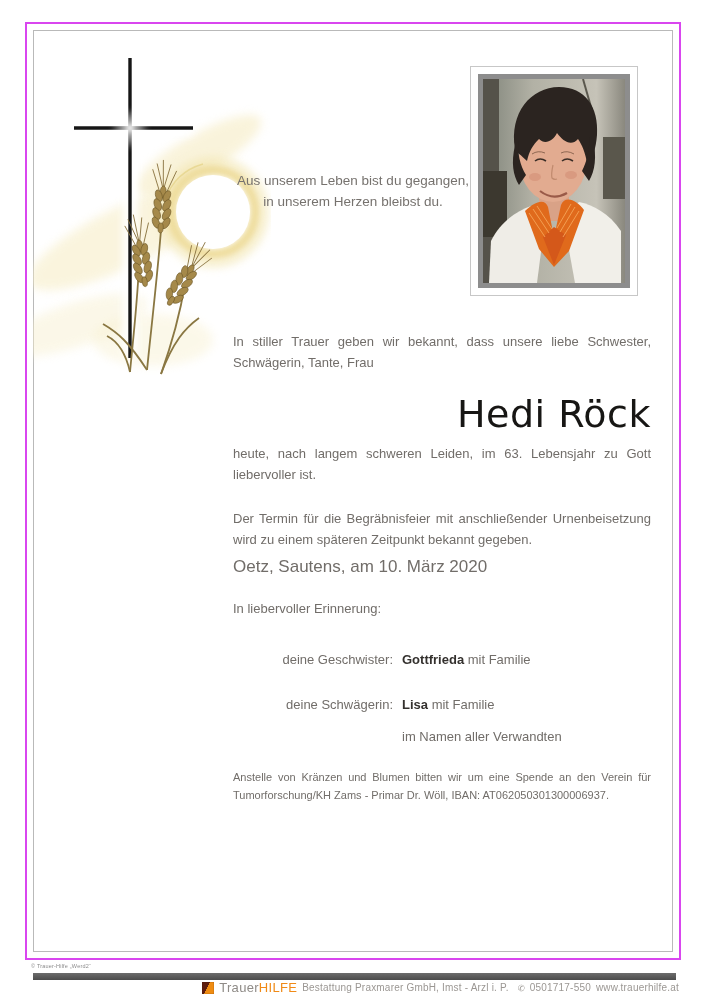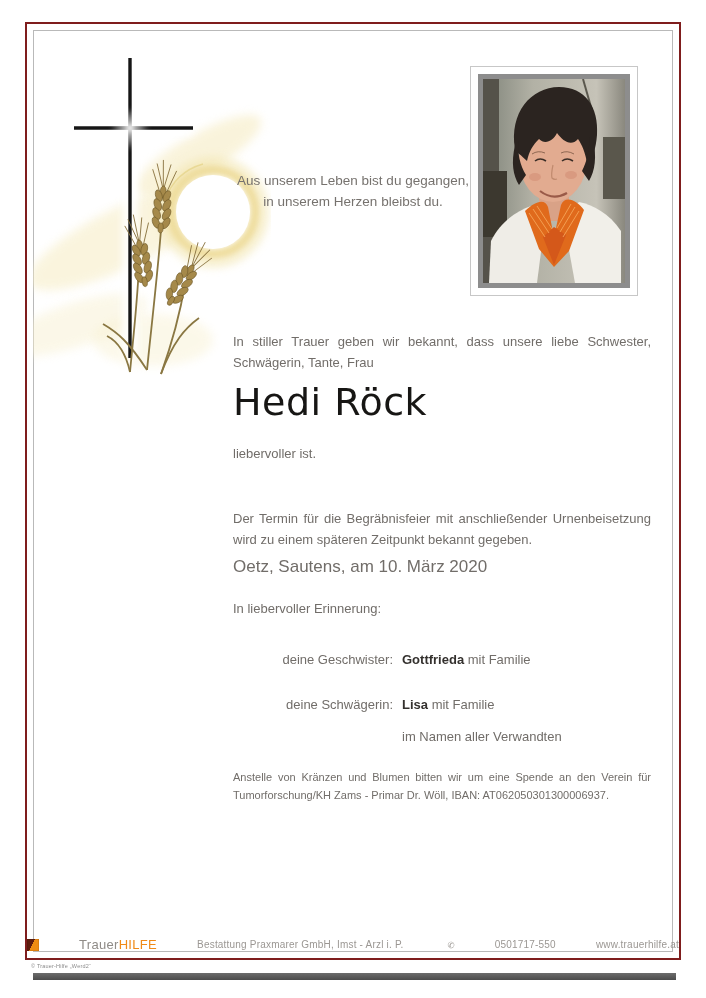--- a/index.html
+++ b/index.html
@@ -1,50 +1,50 @@
 <!DOCTYPE html>
 <html><head>
 <meta charset="utf-8">
 <style>
   html,body{margin:0;padding:0;background:#ffffff;}
   .page{position:relative;width:706px;height:998px;background:#ffffff;overflow:hidden;
         font-family:"Liberation Sans",sans-serif;color:#716d69;}
   
   .card{position:absolute;left:25px;top:22px;width:652px;height:934px;
-        border:2px solid #7f1d1d;background:#fff;}
+        border:2px solid #d946ef;background:#fff;}
   .card-inner{position:absolute;inset:6px;border:1px solid #b9b9b9;pointer-events:none;}
   .shadow-bar{position:absolute;left:33px;top:973px;width:643px;height:7px;
               background:linear-gradient(#6c6c6c,#4c4c4c);}
   .copyright{position:absolute;left:31px;top:963px;font-size:5.5px;color:#8a8a8a;letter-spacing:.2px;}
   
   .artwork{position:absolute;left:6px;top:16px;width:238px;height:340px;}
   
   .photo-frame{position:absolute;left:443px;top:42px;background:#fff;border:1px solid #c7c7c7;
                padding:7px;}
   .photo-inner{border:5px solid #8d8d8d;width:142px;height:204px;overflow:hidden;}
   
   .tcol{position:absolute;left:206px;width:418px;}
   .verse{top:146px;left:186px;width:280px;text-align:center;font-size:13.5px;line-height:21px;color:#76726e;}
   .announce{top:307px;font-size:13px;line-height:21px;}
   .jline{text-align:justify;text-align-last:justify;}
-  .name{top:356px;text-align:left;font-family:"DejaVu Sans","Liberation Sans",sans-serif;
+  .name{top:368px;text-align:right;font-family:"DejaVu Sans","Liberation Sans",sans-serif;
         font-size:38px;letter-spacing:.5px;color:#171614;}
   .passing{top:419px;font-size:13px;line-height:21px;}
   .funeral{top:484px;font-size:13px;line-height:21px;}
   .placedate{top:533px;font-size:17px;}
   .remember{top:577px;font-size:13px;}
   .family{top:613px;font-size:13px;line-height:19px;}
   .m-row{display:flex;margin-top:13px;}
   .m-label{width:160px;text-align:right;flex:none;}
   .m-value{margin-left:9px;}
   .m-value b{color:#34312e;font-weight:bold;}
   .donation{top:744px;font-size:11px;line-height:18px;}
   
-  .footer{position:absolute;left:0;top:913px;width:100%;display:flex;align-items:center;
-          justify-content:space-between;gap:5px;}
+  .footer{position:absolute;left:0;top:956px;width:100%;display:flex;align-items:center;
+          justify-content:flex-end;gap:5px;}
   .logo-icon{width:12px;height:12px;display:inline-block;
              background:linear-gradient(115deg,#5d1c0e 0 44%,#ef8c12 44%);
              box-shadow:inset 0 0 1px #3a1206;}
   .brand{font-size:13px;letter-spacing:.3px;}
   .brand .b1{color:#8f8b87;}
   .brand .b2{color:#f08a17;}
   .foot-small{font-size:10px;color:#9b9793;letter-spacing:.2px;}
   .phone-ico{font-size:8.5px;color:#9b9793;margin-left:4px;}
 </style>
 </head>
@@ -172,20 +172,21 @@
     </div>
 
     <div class="tcol announce">
       <div class="jline">In stiller Trauer geben wir bekannt, dass unsere liebe Schwester,</div>
       <div>Schwägerin, Tante, Frau</div>
     </div>
 
     <div class="tcol name">Hedi Röck</div>
 
     <div class="tcol passing">
+      <div class="jline">heute, nach langem schweren Leiden, im 63. Lebensjahr zu Gott</div>
       <div>liebervoller ist.</div>
     </div>
 
     <div class="tcol funeral">
       <div class="jline">Der Termin für die Begräbnisfeier mit anschließender Urnenbeisetzung</div>
       <div>wird zu einem späteren Zeitpunkt bekannt gegeben.</div>
     </div>
 
     <div class="tcol placedate">Oetz, Sautens, am 10. März 2020</div>
 

